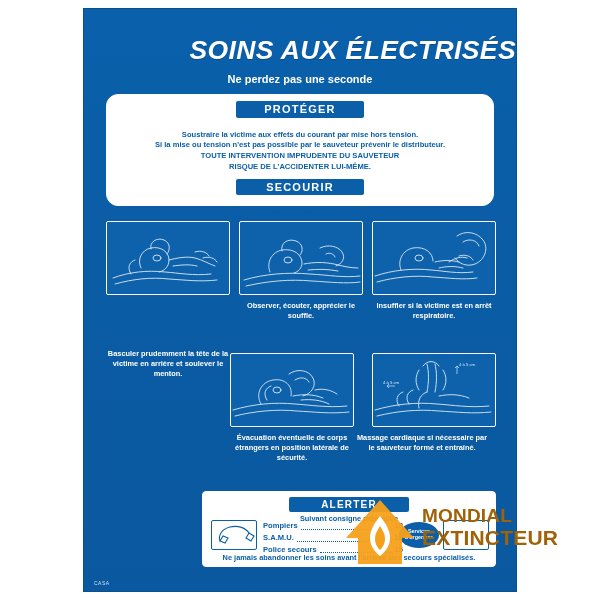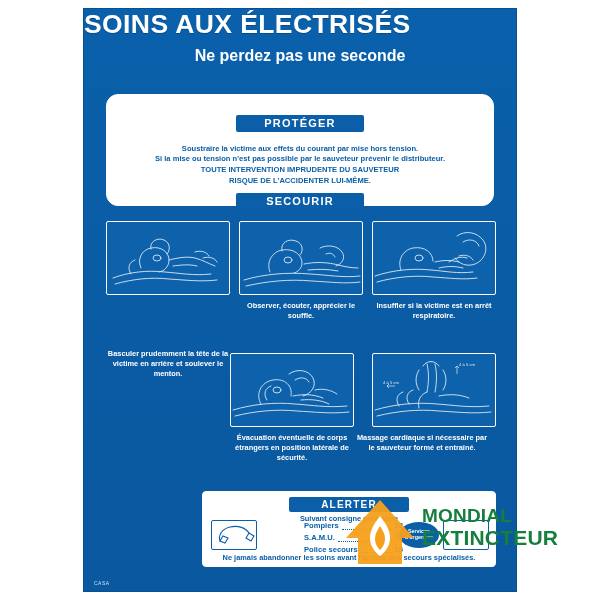--- a/index.html
+++ b/index.html
@@ -24,41 +24,43 @@
     left: 83px;
     top: 8px;
     width: 434px;
     height: 584px;
     background: #0a5fa8;
     background: linear-gradient(180deg,#0a60ab 0%, #0a5ca4 50%, #0a58a0 100%);
     color: #ffffff;
     border: 1px solid #08518f;
   }
   .title {
-    text-align: left;
+    text-align: right;
     font-size: 26.5px;
     font-weight: bold;
     letter-spacing: 0.4px;
+    margin-top: 26px;
     text-shadow: 0 1px 0 #074a85;
+    font-style: italic;
   }
   .subtitle {
     text-align: center;
-    font-size: 16px;
+    font-size: 11px;
     font-weight: bold;
     margin-top: 7px;
   }
   
   .panel {
     position: absolute;
     left: 22px;
     right: 22px;
     background: #ffffff;
     border: 1px solid #ffffff;
     border-radius: 12px;
-    padding: 20px 8px 8px 8px;
+    padding: 6px 8px 8px 8px;
   }
   #text-panel { top: 85px; height: 112px; }
   .banner {
     margin: 0 auto;
     width: 128px;
     background: #0a5fa8;
     color: #ffffff;
     text-align: center;
     font-size: 11px;
     font-weight: bold;
@@ -137,21 +139,21 @@
   .phone-list {
     position: absolute;
     left: 60px;
     top: 28px;
     width: 140px;
     color: #0a5fa8;
     font-size: 7.6px;
     font-weight: bold;
     line-height: 1.55;
   }
-  .phone-row { display: flex; justify-content: space-between; margin-left: 41px; }
+  .phone-row { display: flex; justify-content: space-between; }
   .phone-row .dots {
     flex: 1;
     border-bottom: 1px dotted #0a5fa8;
     margin: 0 3px 2px 3px;
   }
   .phone-box {
     position: absolute;
     left: 8px;
     top: 28px;
     width: 46px;
@@ -213,21 +215,21 @@
     position: absolute;
     left: 0;
     top: 0;
     width: 72px;
     height: 68px;
   }
   .wm-text {
     position: absolute;
     left: 78px;
     top: 8px;
-    color: #15803d;
+    color: #a16207;
     font-weight: bold;
     line-height: 1.08;
   }
   .wm-text .wm1 { font-size: 19px; letter-spacing: 0.2px; }
   .wm-text .wm2 { font-size: 21px; letter-spacing: 0.2px; }
   svg { display: block; }
 </style>
 </head>
 <body>
 

